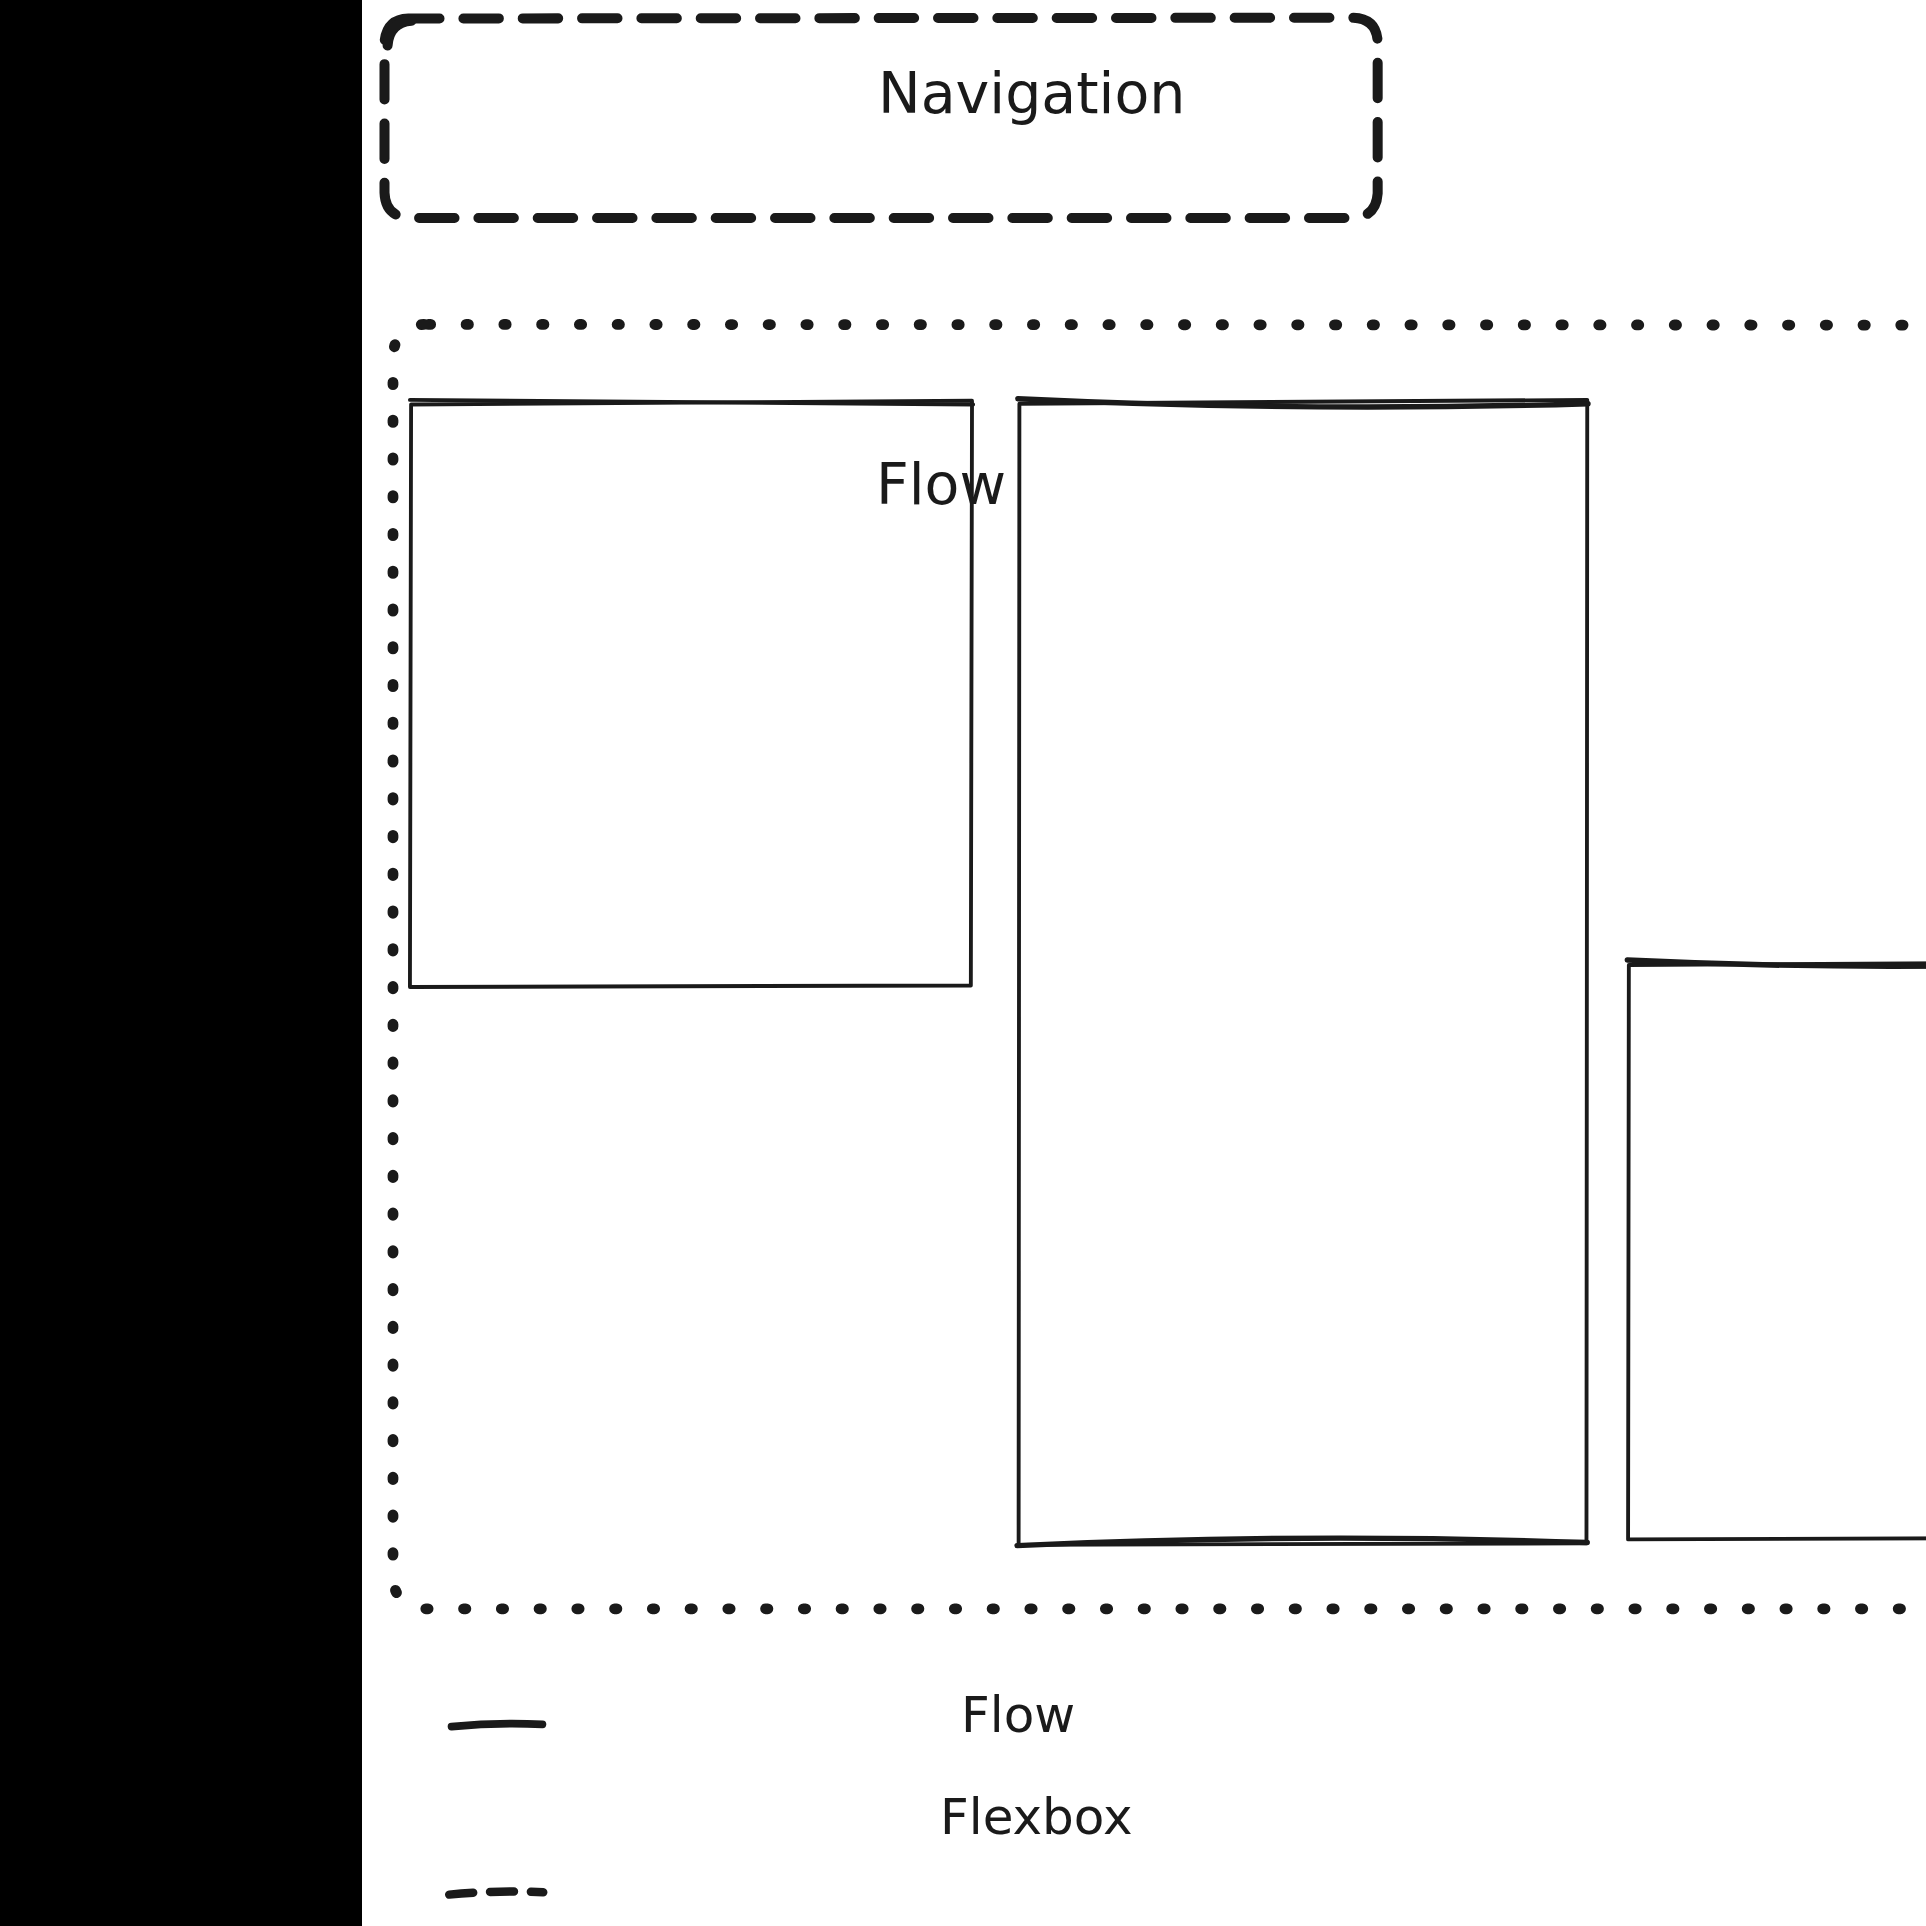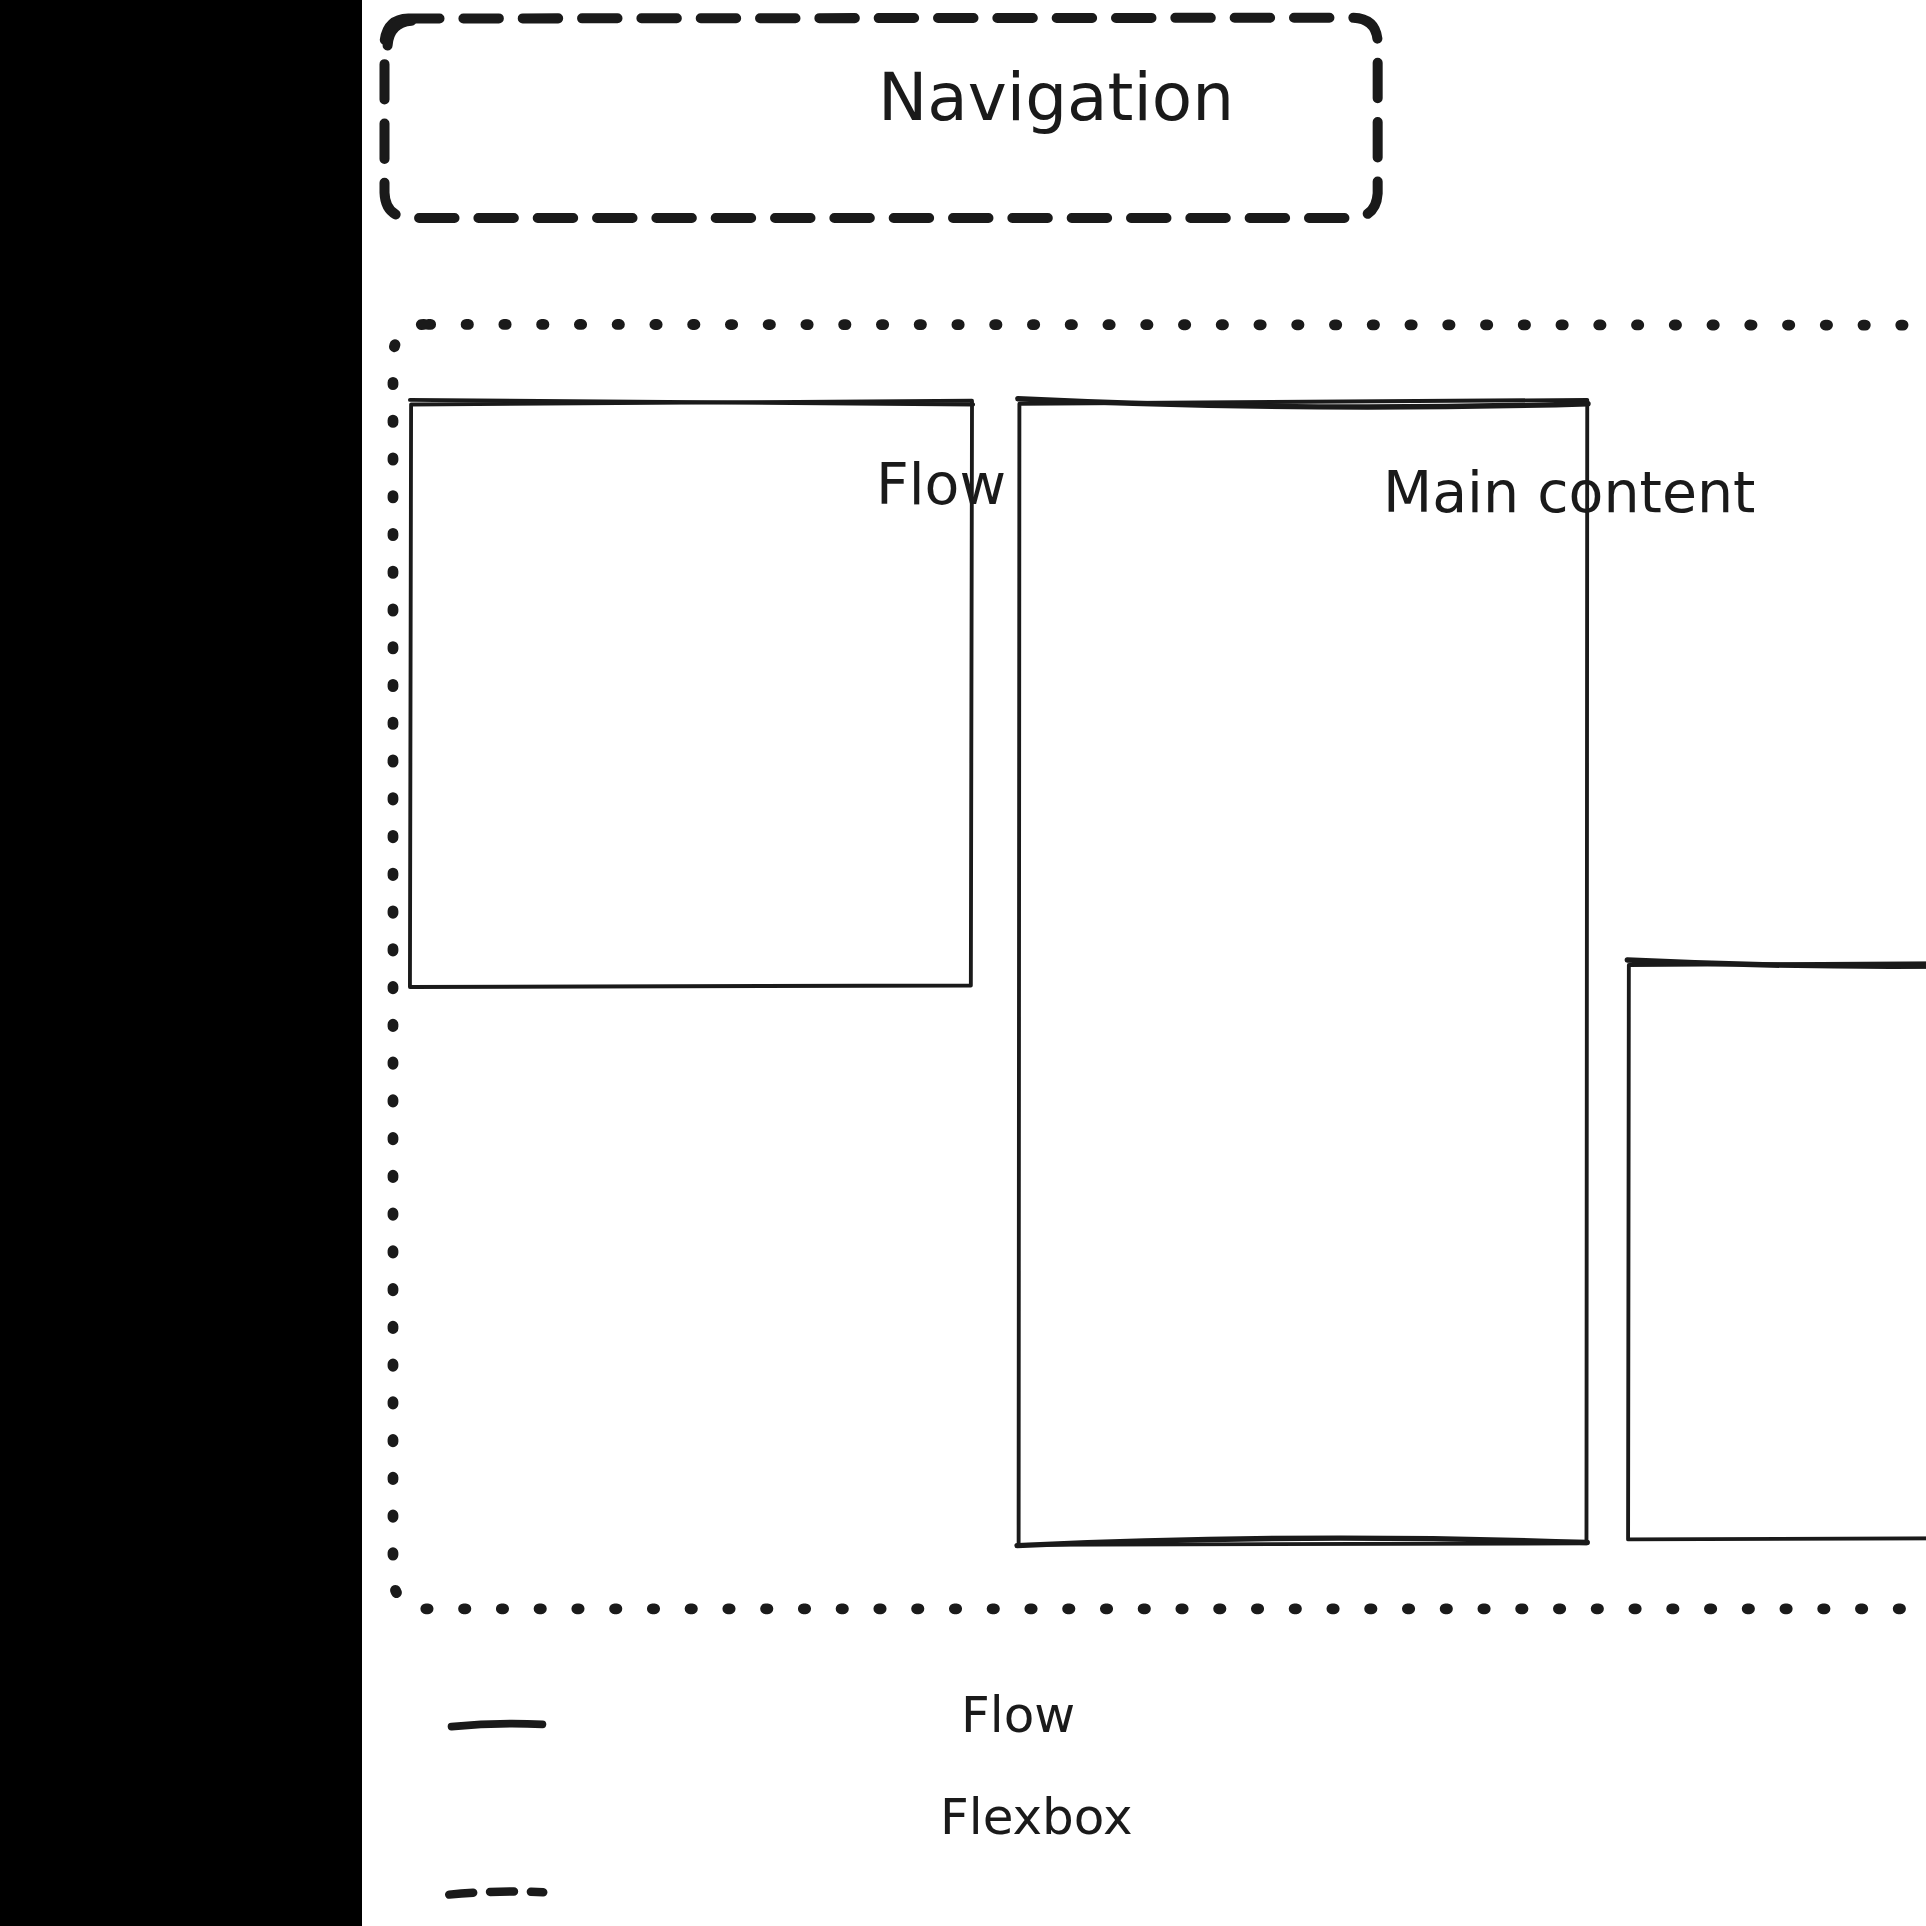--- a/index.html
+++ b/index.html
@@ -37,21 +37,21 @@
 
   
   .label {
     position: absolute;
     color: #1a1a1a;
     font-family: "DejaVu Sans", "Liberation Sans", sans-serif;
     font-weight: 400;
     white-space: nowrap;
     line-height: 1;
   }
-  .nav-label      { font-size: 66px; left: 516px; top: 65px; }
+  .nav-label      { font-size: 57px; left: 516px; top: 65px; }
   .aside-left-label  { font-size: 57px; left: 514px; top: 456px; }
   .main-label     { font-size: 57px; left: 1021px; top: 464px; }
 
   .legend-label   { font-size: 50px; }
   .legend-flow    { left: 599px; top: 1690px; }
   .legend-flexbox { left: 578px; top: 1792px; }
 </style>
 </head>
 <body>
 
@@ -91,20 +91,19 @@
       <path d="M 226 4918 Q 350 4906 470 4912" fill="none" stroke="#1a1a1a" stroke-width="22" stroke-linecap="round" stroke-dasharray="62 44"></path>
 
       <path d="M 224 5352 L 470 5352" fill="none" stroke="#1a1a1a" stroke-width="24" stroke-linecap="round" stroke-dasharray="10 48"></path>
     </g>
   </svg>
 
   <div class="label nav-label">Navigation</div>
 
   <div class="label aside-left-label">Flow</div>
 
-  <div class="label main-label">Main content</div>
 
   <div class="label legend-label legend-flow">Flow</div>
 
   <div class="label legend-label legend-flexbox">Flexbox</div>
 
 </div>
 
 
 </body></html>

